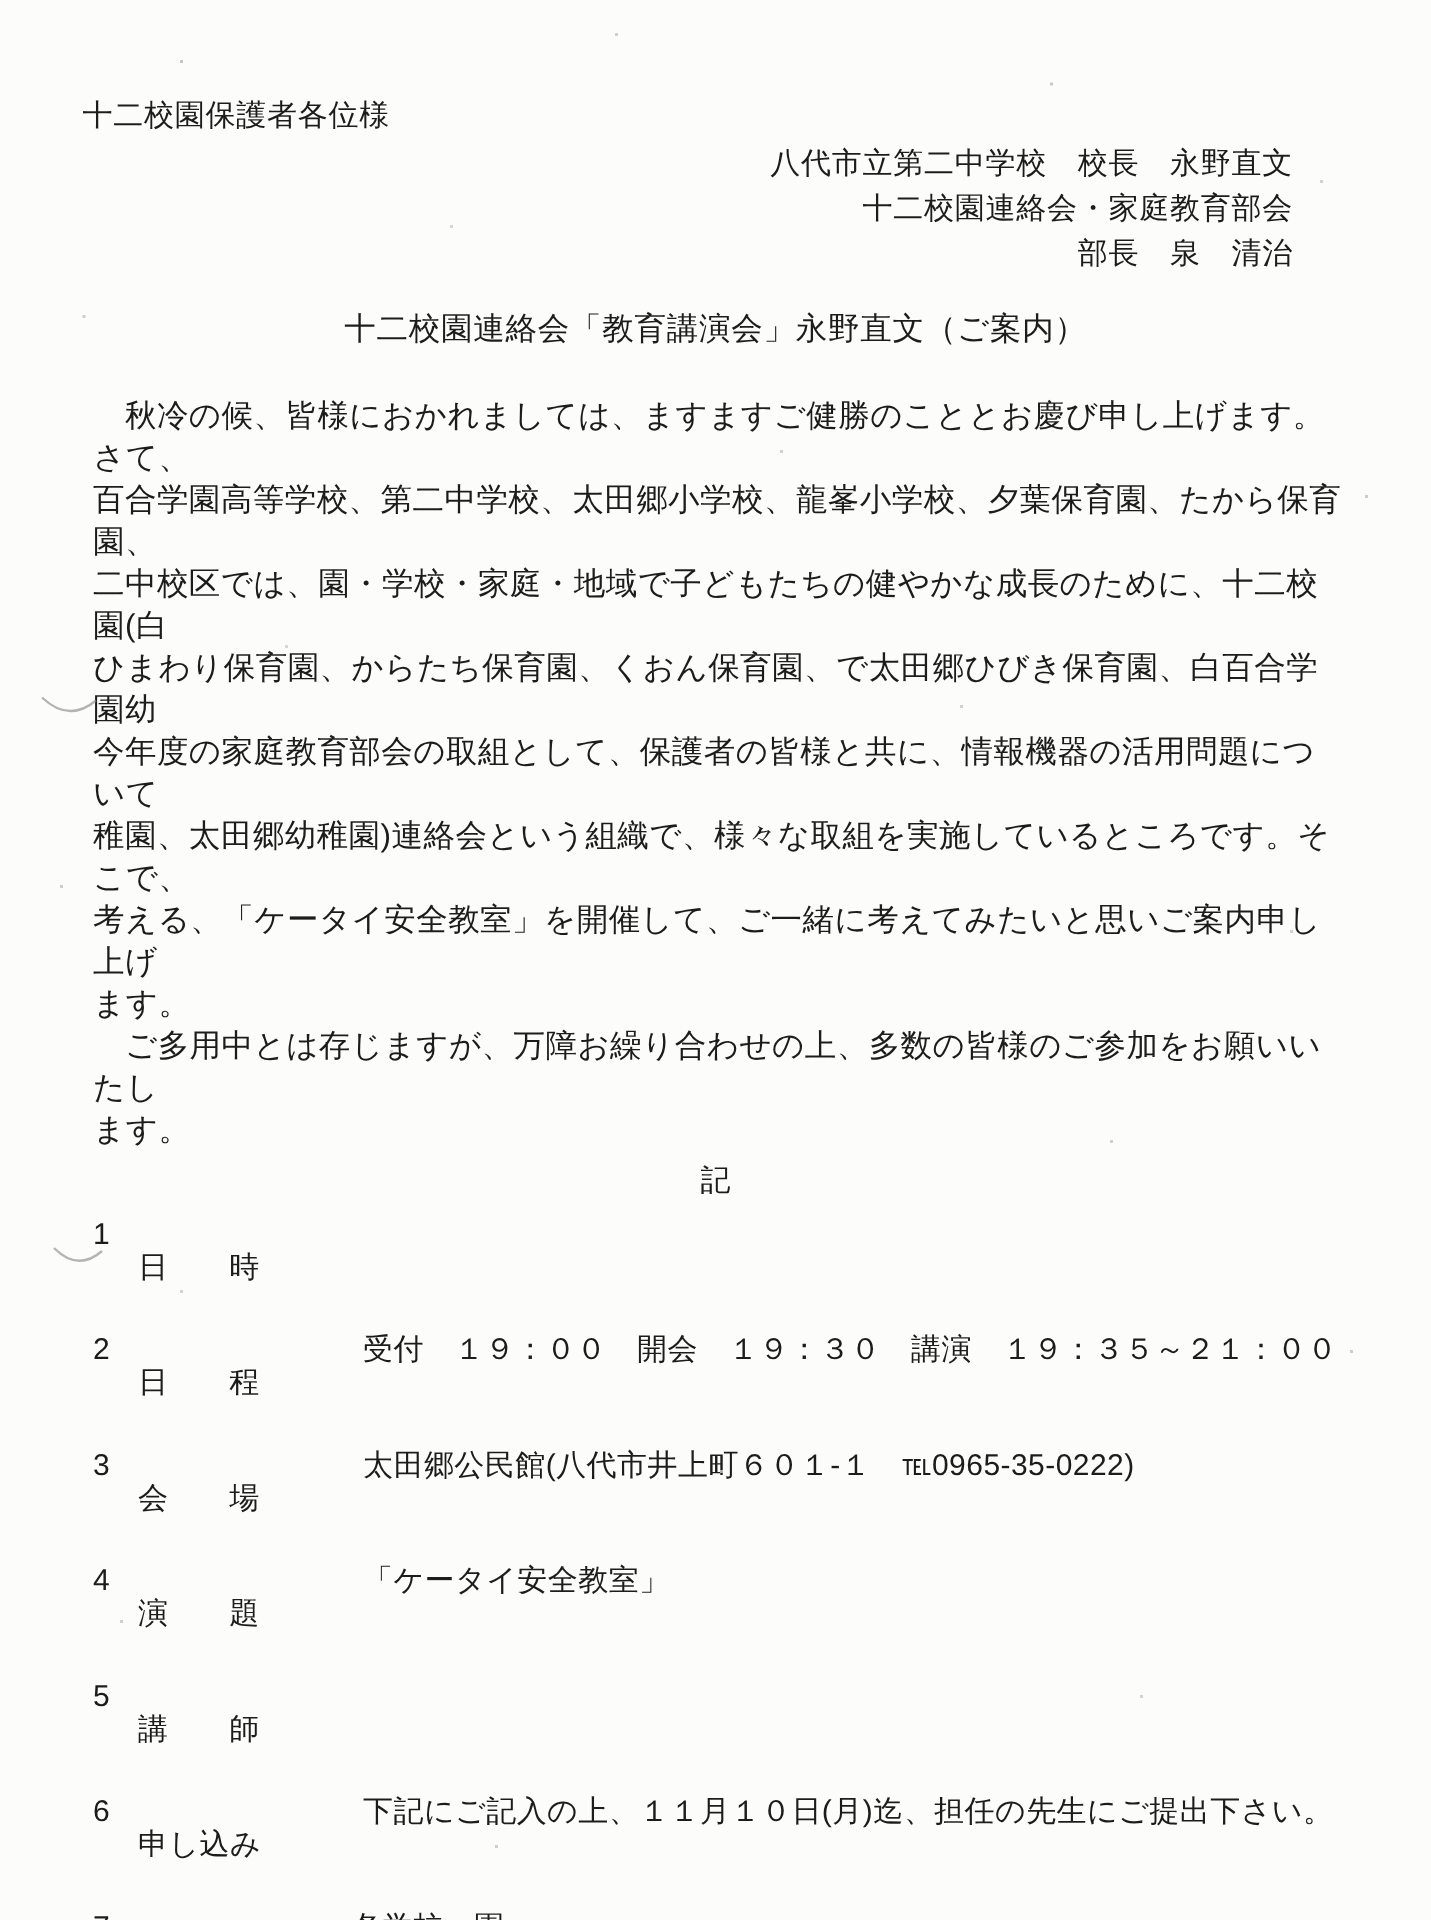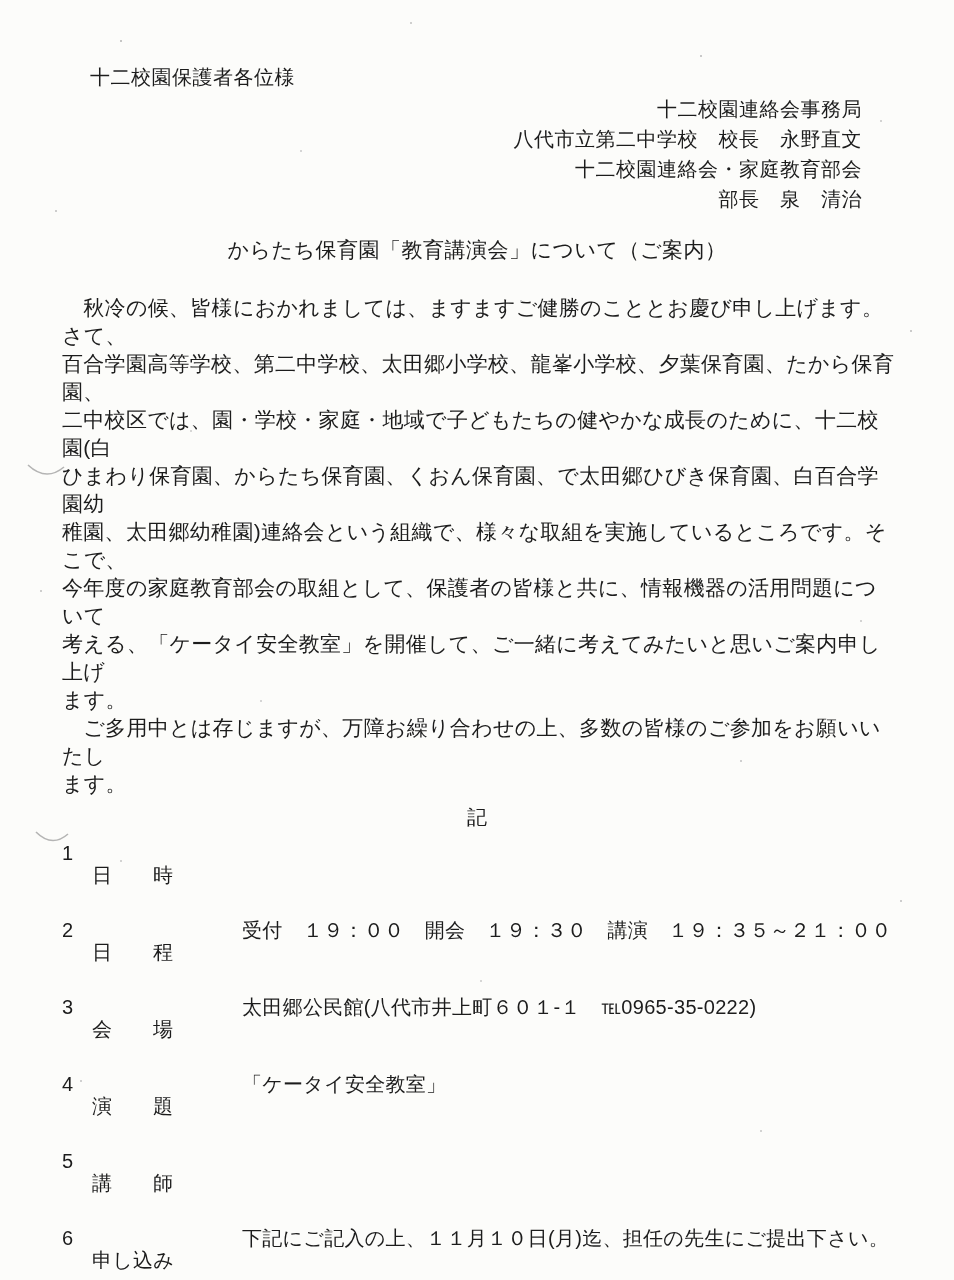--- a/index.html
+++ b/index.html
@@ -26,21 +26,21 @@
       120px 40px 0 #b9b9b9, 410px 22px 0 #c4c4c4, 700px 55px 0 #bdbdbd,
       880px 120px 0 #c9c9c9, 300px 150px 0 #cccccc, 55px 210px 0 #c2c2c2,
       520px 300px 0 #c6c6c6, 910px 330px 0 #bfbfbf, 190px 430px 0 #cdcdcd,
       640px 470px 0 #c8c8c8, 40px 590px 0 #c3c3c3, 860px 620px 0 #c9c9c9,
       260px 700px 0 #cccccc, 740px 760px 0 #c5c5c5, 120px 860px 0 #c9c9c9,
       900px 900px 0 #c2c2c2, 480px 980px 0 #cdcdcd, 80px 1080px 0 #c6c6c6,
       760px 1130px 0 #c9c9c9, 330px 1230px 0 #c4c4c4;
     opacity: .8;
   }
   .greeting {
-    padding-left: 90px;
+    padding-left: 55px;
     font-size: 20px;
     line-height: 26px;
     letter-spacing: 0.5px;
   }
   .sender {
     margin-top: 4px;
     padding-right: 92px;
     text-align: right;
     font-size: 20px;
     line-height: 30px;
@@ -98,35 +98,34 @@
 </style>
 </head>
 <body>
 
 <div class="page">
   <div class="noise"></div>
 
   <div class="greeting">十二校園保護者各位様</div>
 
   <div class="sender">
-    <div>十二校園連絡会事務局</div>
     <div>八代市立第二中学校　校長　永野直文</div>
     <div>十二校園連絡会・家庭教育部会</div>
     <div>部長　泉　清治</div>
   </div>
 
-  <div class="doc-title">からたち保育園「教育講演会」について（ご案内）</div>
+  <div class="doc-title">十二校園連絡会「教育講演会」永野直文（ご案内）</div>
 
   <div class="body-text">
     <div>　秋冷の候、皆様におかれましては、ますますご健勝のこととお慶び申し上げます。さて、</div>
     <div>百合学園高等学校、第二中学校、太田郷小学校、龍峯小学校、夕葉保育園、たから保育園、</div>
     <div>二中校区では、園・学校・家庭・地域で子どもたちの健やかな成長のために、十二校園(白</div>
     <div>ひまわり保育園、からたち保育園、くおん保育園、で太田郷ひびき保育園、白百合学園幼</div>
+    <div>今年度の家庭教育部会の取組として、保護者の皆様と共に、情報機器の活用問題について</div>
     <div>稚園、太田郷幼稚園)連絡会という組織で、様々な取組を実施しているところです。そこで、</div>
-    <div>今年度の家庭教育部会の取組として、保護者の皆様と共に、情報機器の活用問題について</div>
     <div>考える、「ケータイ安全教室」を開催して、ご一緒に考えてみたいと思いご案内申し上げ</div>
     <div>ます。</div>
     <div>　ご多用中とは存じますが、万障お繰り合わせの上、多数の皆様のご参加をお願いいたし</div>
     <div>ます。</div>
   </div>
 
   <div class="ki">記</div>
 
   <div class="items">
     <div class="item">

